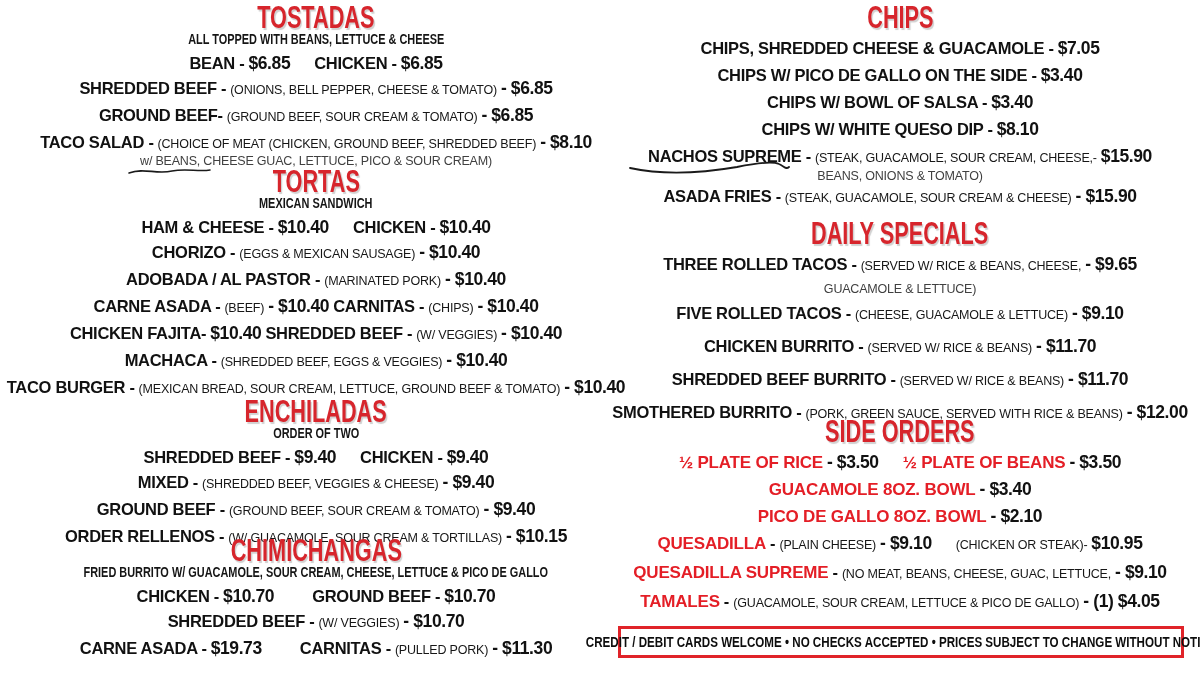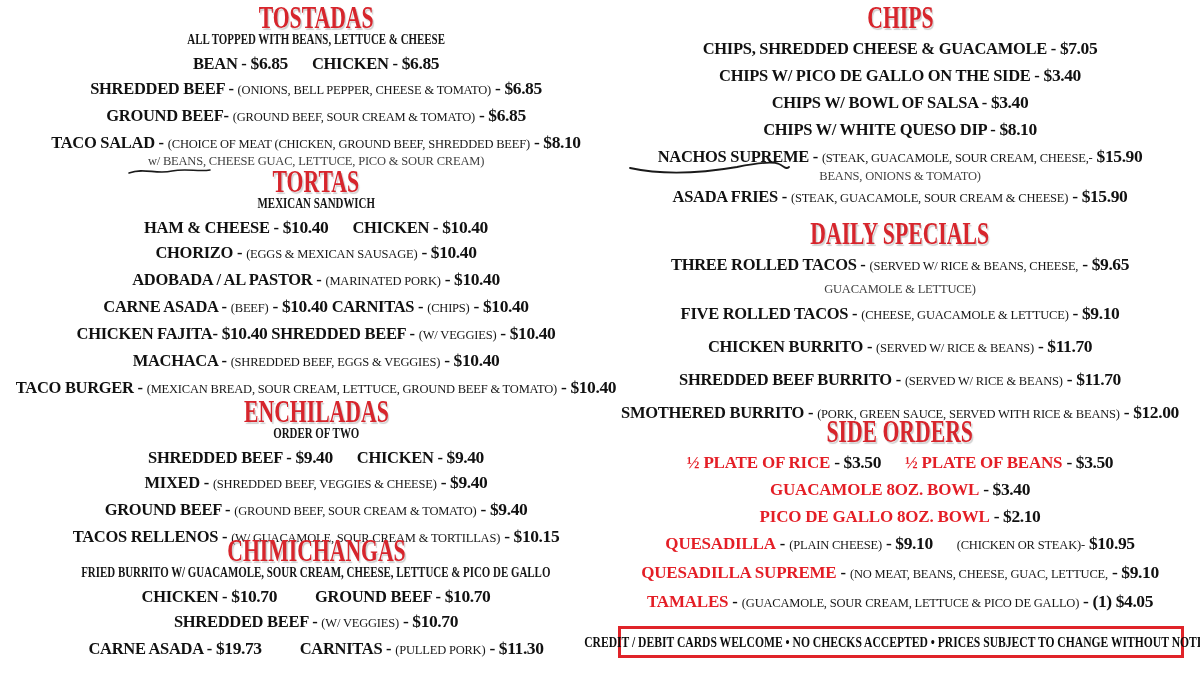--- a/index.html
+++ b/index.html
@@ -4,21 +4,21 @@
 <style>
   :root{
     --hred:#d7252c;
     --ired:#e41e26;
     --bred:#e02329;
     --ink:#111111;
   }
   html,body{margin:0;padding:0;background:#ffffff;}
   #stage{
     position:relative;width:1200px;height:675px;background:#ffffff;
-    font-family:Liberation Serif, serif;color:var(--ink);overflow:hidden;
+    font-family:Liberation Sans, sans-serif;color:var(--ink);overflow:hidden;
   }
   .col{position:absolute;top:0;height:675px;}
   #col0{left:0;width:632px;}
   #col1{left:610px;width:580px;}
   .section{position:absolute;left:0;right:0;text-align:center;}
   .hdr-row{height:28px;line-height:28px;text-align:center;}
   .hdr{
     display:inline-block;font-weight:bold;font-size:31px;line-height:28px;
     color:var(--hred);transform:scaleX(0.70);transform-origin:center;
     white-space:nowrap;letter-spacing:0px;
@@ -84,21 +84,21 @@
           <div class="line"><span class="seg-n">TACO BURGER -</span><span class="seg-d">(MEXICAN BREAD, SOUR CREAM, LETTUCE, GROUND BEEF &amp; TOMATO)</span><span class="seg-p">- $10.40</span></div>
         </div>
       </div>
       <div class="section" data-section-id="enchiladas" style="top: 398px;">
         <div class="hdr-row"><span class="hdr">ENCHILADAS</span></div>
         <div class="sub-row"><span class="sub">ORDER OF TWO</span></div>
         <div class="items">
           <div class="line"><span class="seg-n">SHREDDED BEEF -</span><span class="seg-p">$9.40</span><span class="seg-g"></span><span class="seg-n">CHICKEN -</span><span class="seg-p">$9.40</span></div>
           <div class="line"><span class="seg-n">MIXED -</span><span class="seg-d">(SHREDDED BEEF, VEGGIES &amp; CHEESE)</span><span class="seg-p">- $9.40</span></div>
           <div class="line"><span class="seg-n">GROUND BEEF -</span><span class="seg-d">(GROUND BEEF, SOUR CREAM &amp; TOMATO)</span><span class="seg-p">- $9.40</span></div>
-          <div class="line"><span class="seg-n">TACOS RELLENOS -</span><span class="seg-d">(W/ GUACAMOLE, SOUR CREAM &amp; TORTILLAS)</span><span class="seg-p">- $10.15</span></div>
+          <div class="line"><span class="seg-n">ORDER RELLENOS -</span><span class="seg-d">(W/ GUACAMOLE, SOUR CREAM &amp; TORTILLAS)</span><span class="seg-p">- $10.15</span></div>
         </div>
       </div>
       <div class="section" data-section-id="chimichangas" style="top: 537px;">
         <div class="hdr-row"><span class="hdr">CHIMICHANGAS</span></div>
         <div class="sub-row"><span class="sub">FRIED BURRITO W/ GUACAMOLE, SOUR CREAM, CHEESE, LETTUCE &amp; PICO DE GALLO</span></div>
         <div class="items">
           <div class="line"><span class="seg-n">CHICKEN -</span><span class="seg-p">$10.70</span><span class="seg-x"></span><span class="seg-n">GROUND BEEF -</span><span class="seg-p">$10.70</span></div>
           <div class="line"><span class="seg-n">SHREDDED BEEF -</span><span class="seg-d">(W/ VEGGIES)</span><span class="seg-p">- $10.70</span></div>
           <div class="line"><span class="seg-n">CARNE ASADA -</span><span class="seg-p">$19.73</span><span class="seg-x"></span><span class="seg-n">CARNITAS -</span><span class="seg-d">(PULLED PORK)</span><span class="seg-p">- $11.30</span></div>
         </div>

